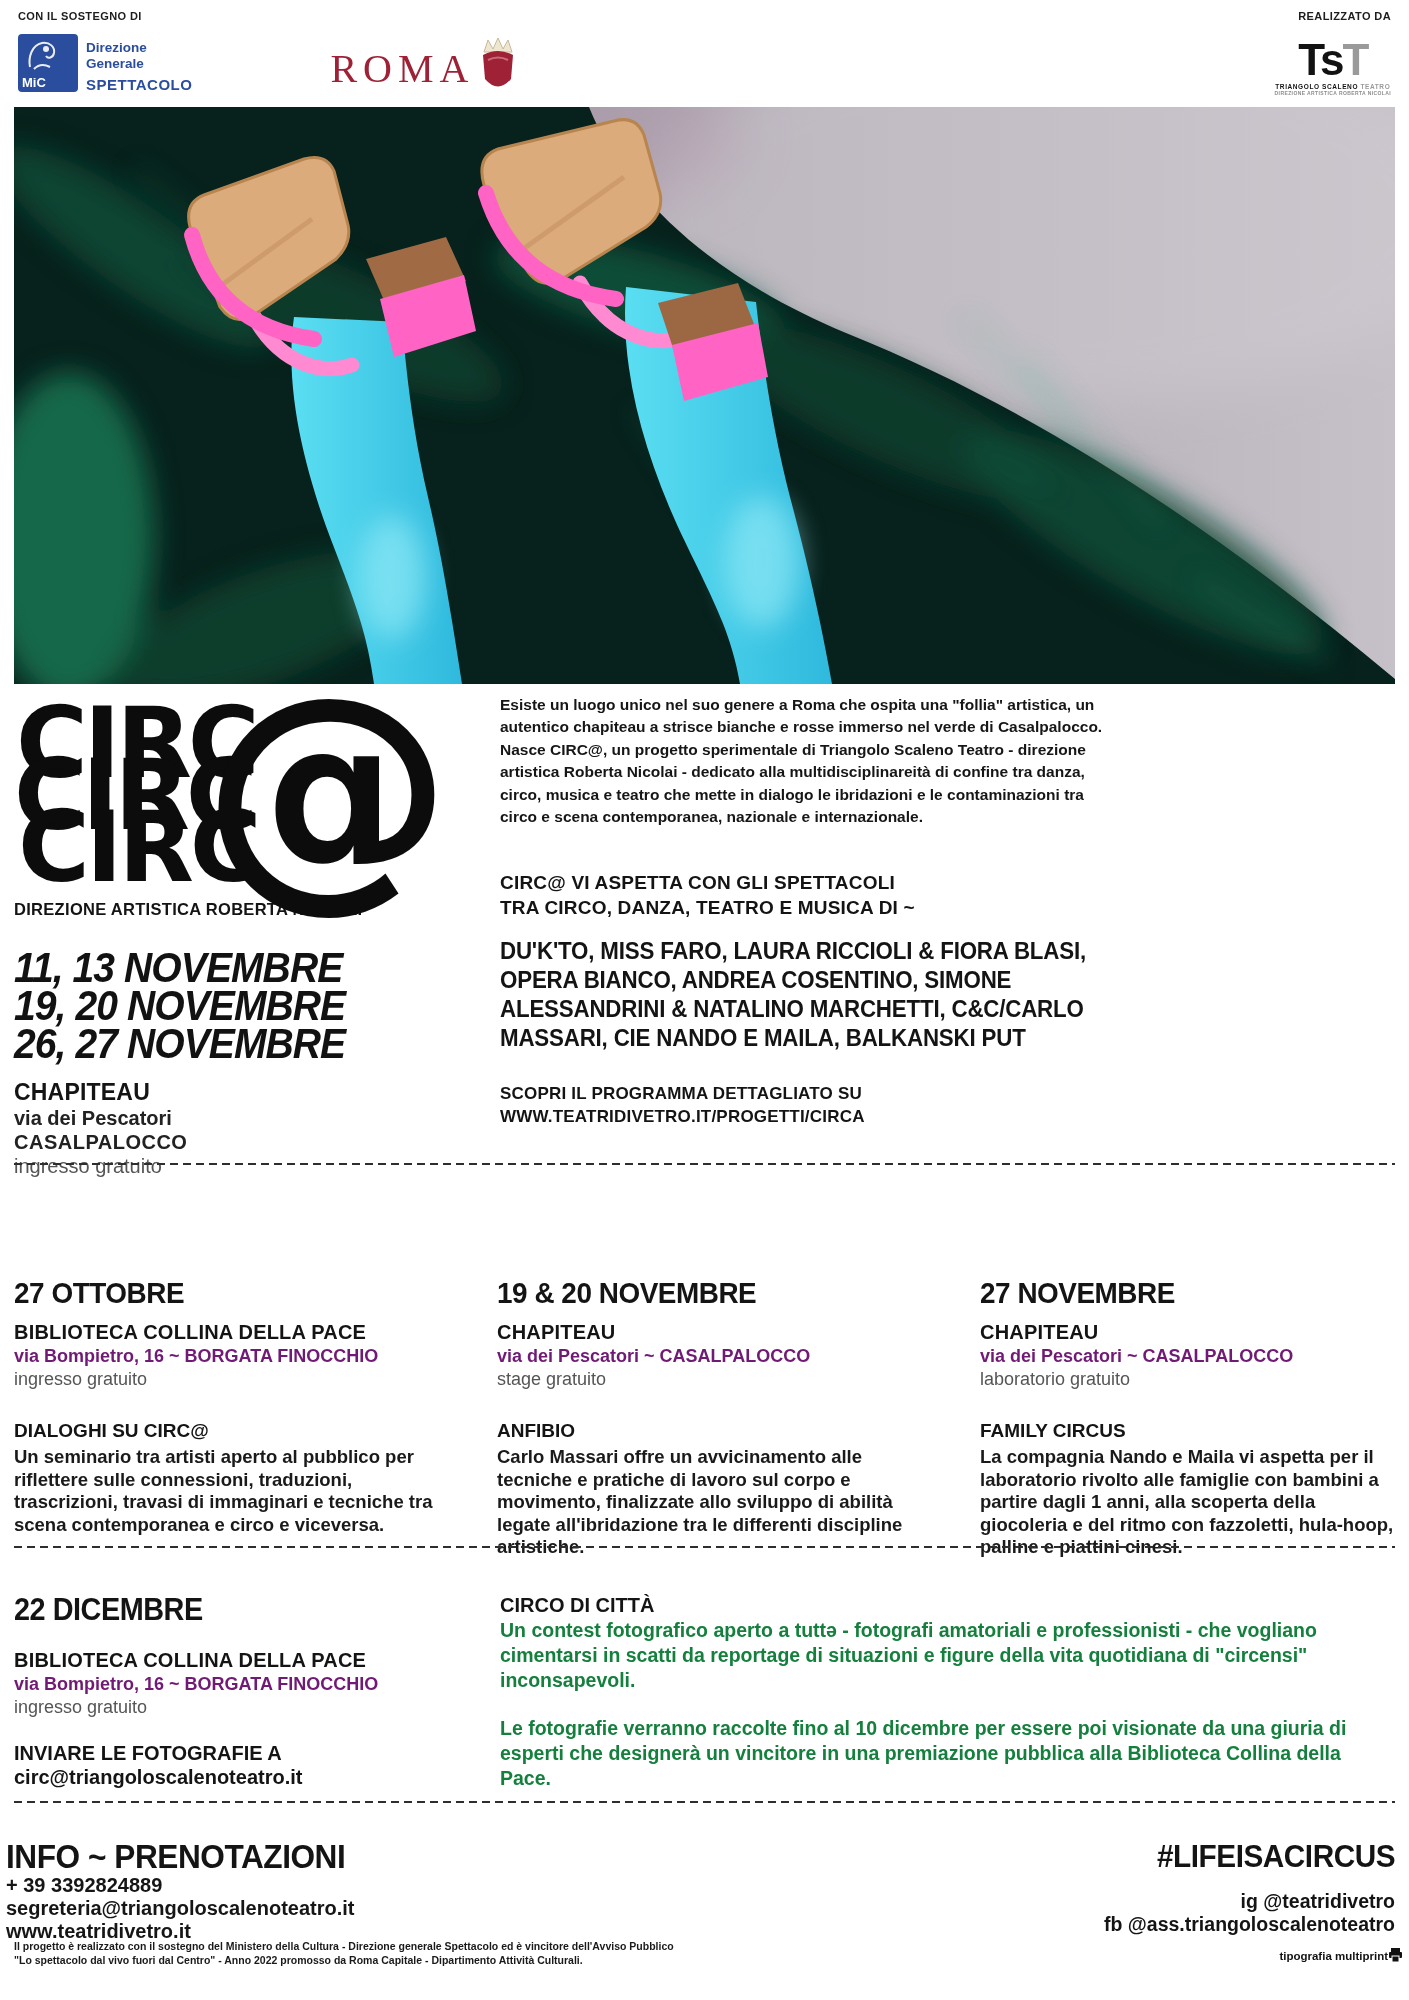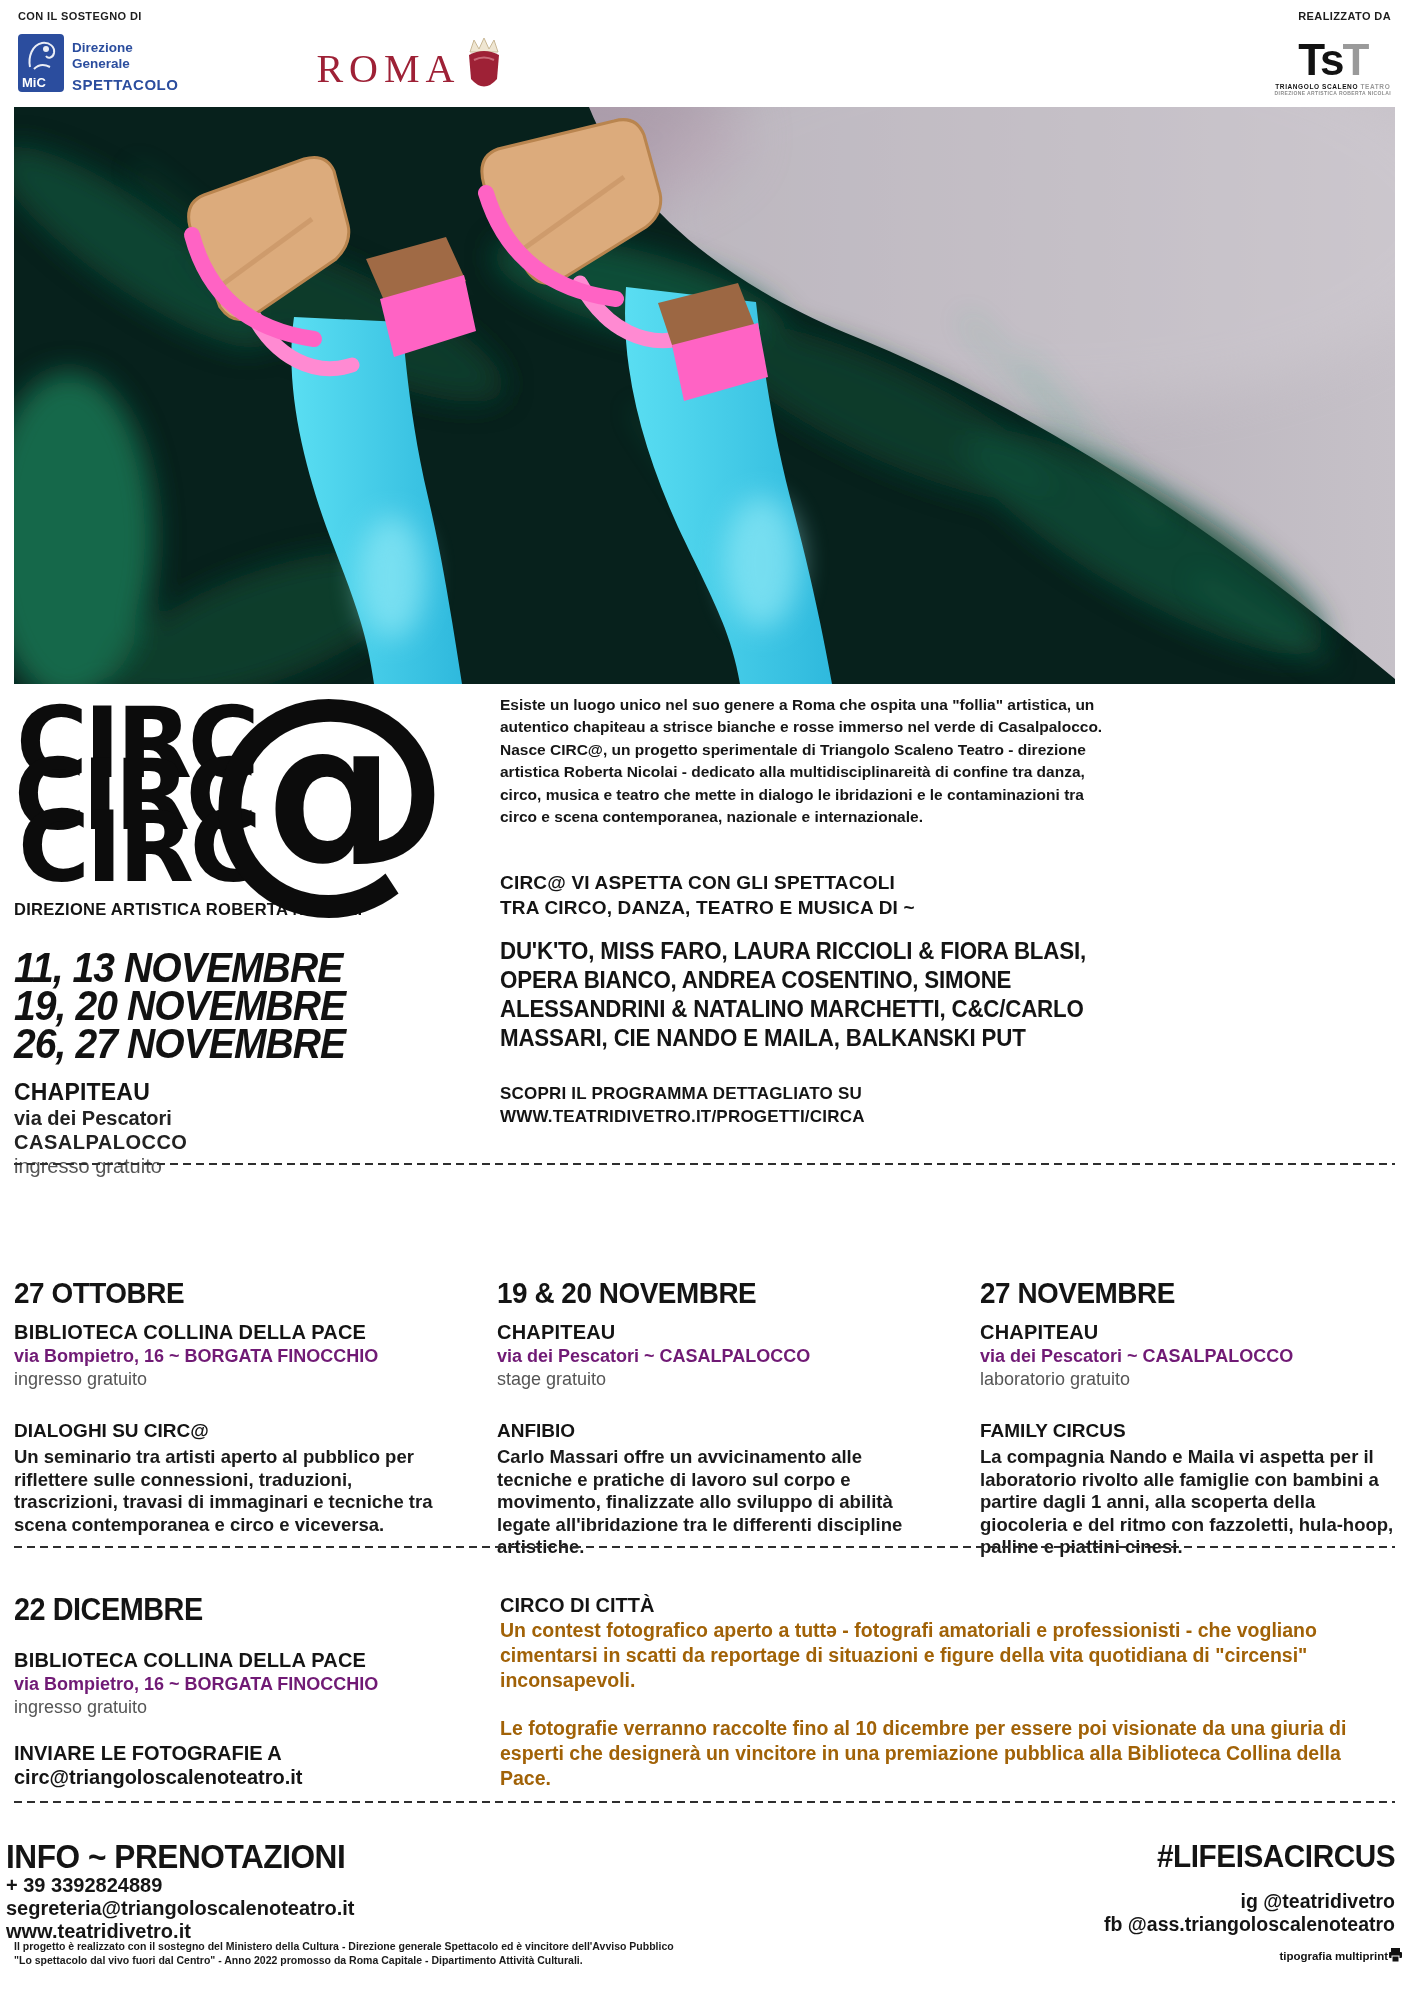--- a/index.html
+++ b/index.html
@@ -8,21 +8,21 @@
     font-family:"Liberation Sans","DejaVu Sans",sans-serif;color:#141414;
     overflow:hidden;
   }
   .abs{position:absolute;}
   
   #topbar{top:10px;left:18px;right:18px;height:96px;}
   .h-label{font-size:11px;font-weight:700;letter-spacing:.4px;color:#1d1d1d;}
   #topbar-right{position:absolute;top:0;right:0;text-align:right;}
   #logos-left{position:absolute;top:24px;left:0;display:flex;align-items:flex-start;gap:18px;}
   .mic-wrap{display:flex;gap:8px;}
-  .mic-square{width:46px;height:58px;background:#2b4d9e;border-radius:4px;position:relative;}
+  .mic-square{width:60px;height:58px;background:#2b4d9e;border-radius:4px;position:relative;}
   .mic-square svg{position:absolute;top:3px;left:6px;}
   .mic-square .mic-txt{position:absolute;left:4px;bottom:2px;color:#fff;font-weight:700;font-size:13px;}
   .mic-text-col{padding-top:6px;color:#2b4d9e;}
   .mic-line{font-size:13.5px;font-weight:600;line-height:15.5px;}
   .mic-spett{font-size:15px;font-weight:800;letter-spacing:.5px;margin-top:5px;}
   .roma-wrap{display:flex;align-items:flex-start;margin-left:120px;padding-top:14px;}
   .roma-word{font-family:"Liberation Serif","DejaVu Serif",serif;font-size:40px;letter-spacing:6px;color:#9e2136;line-height:42px;}
   .roma-shield{margin-left:6px;margin-top:-12px;}
   #tst-block{margin-top:18px;display:inline-block;text-align:center;}
   .tst-word{font-size:44px;font-weight:800;line-height:40px;letter-spacing:-2px;}
@@ -73,21 +73,21 @@
   .col-note{font-size:18px;font-weight:400;line-height:23px;color:#555;}
   .col-title{font-size:19px;font-weight:800;line-height:24px;margin-top:28px;}
   .col-body{font-size:18.5px;font-weight:600;line-height:22.5px;margin-top:3px;color:#1a1a1a;width:420px;}
   
   #contest{top:1592px;left:14px;width:1381px;display:grid;grid-template-columns:486px 880px;}
   .contest-date{font-size:31px;font-weight:800;letter-spacing:-.5px;line-height:36px;}
   #contest .venue-block{margin-top:20px;}
   .send-label{font-size:20px;font-weight:800;line-height:24px;margin-top:22px;}
   .send-email{font-size:20px;font-weight:700;line-height:24px;}
   .contest-title{font-size:20px;font-weight:800;line-height:26px;}
-  .contest-body{font-size:19.5px;font-weight:600;line-height:25px;color:#a16207;width:865px;}
+  .contest-body{font-size:19.5px;font-weight:600;line-height:25px;color:#15803d;width:865px;}
   .contest-body + .contest-body{margin-top:23px;}
   
   #footer{top:1838px;left:6px;right:14px;display:flex;justify-content:space-between;}
   .info-title{font-size:34px;font-weight:800;letter-spacing:-.5px;line-height:36px;}
   .contact-line{font-size:20px;font-weight:700;line-height:23px;color:#161616;}
   #footer-right{text-align:right;}
   .hashtag{font-size:32px;font-weight:800;letter-spacing:-.5px;line-height:36px;display:inline-block;transform:scaleX(.93);transform-origin:right top;white-space:nowrap;}
   .social-line{font-size:19.5px;font-weight:700;line-height:23px;}
   #socials{margin-top:16px;}
   

